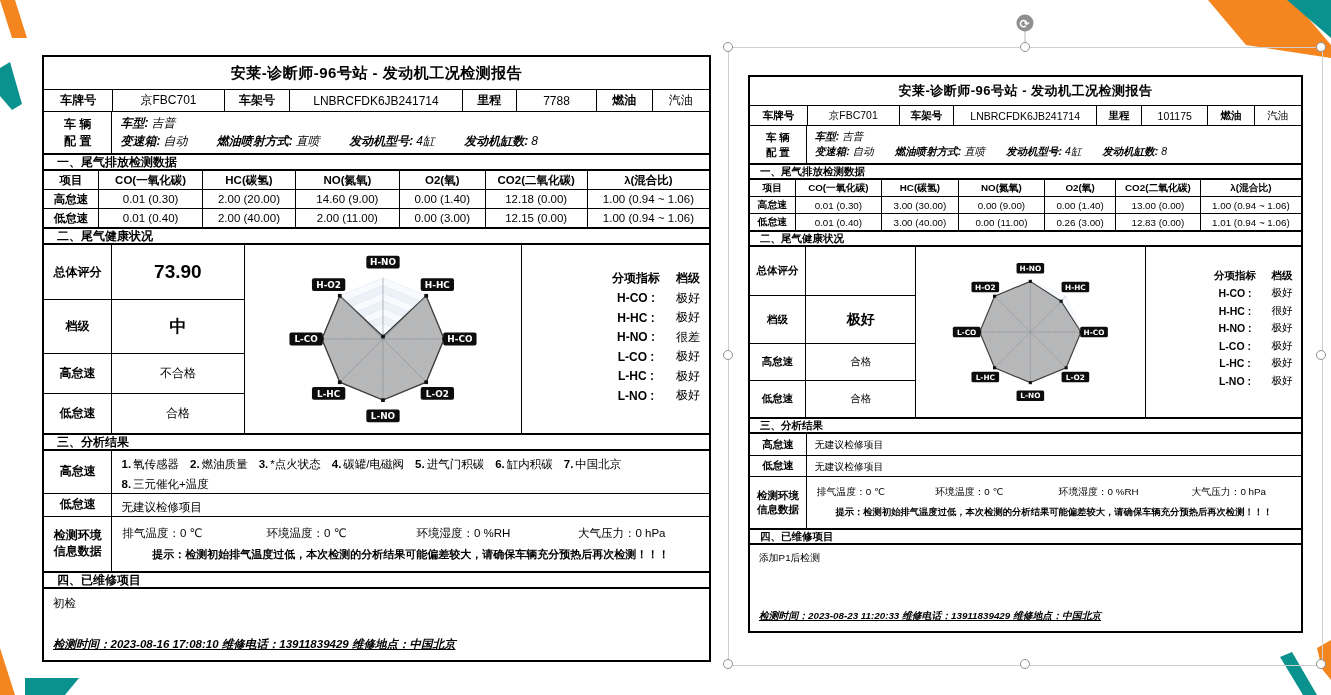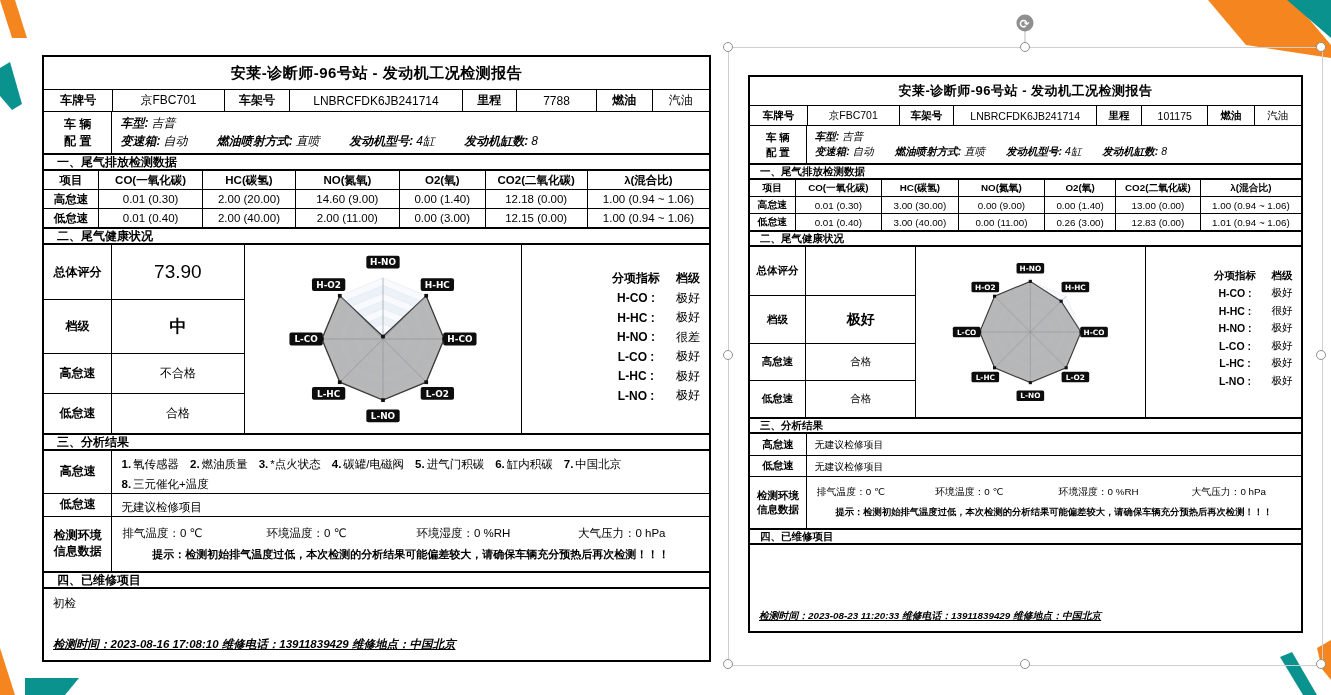--- a/index.html
+++ b/index.html
@@ -65,21 +65,21 @@
   .health{height:188px;display:flex;}
   .sm .health{height:170px;}
   .h-left{width:30.2%;border-right:1px solid #000;display:flex;flex-direction:column;box-sizing:border-box;}
   .h-left > div{display:flex;border-top:1px solid #000;box-sizing:border-box;}
   .h-left > div:first-child{border-top:none;}
   .hl-lbl{width:34%;border-right:1px solid #000;display:flex;align-items:center;justify-content:center;
           font-weight:bold;box-sizing:border-box;text-align:center;}
   .hl-val{flex:1;display:flex;align-items:center;justify-content:center;}
   .hr-score{height:54px;}.hr-grade{height:54px;}.hr-hi{height:40px;}.hr-lo{height:40px;flex:1;}
   .sm .hr-score{height:48px;}.sm .hr-grade{height:48px;}.sm .hr-hi{height:37px;}.sm .hr-lo{height:37px;}
-  .score-val{font-size:19px;font-weight:normal;}
+  .score-val{font-size:19px;font-weight:bold;}
   .sm .score-val{font-size:16px;}
   .grade-val{font-size:17px;font-weight:bold;}
   .sm .grade-val{font-size:14px;}
 
   .h-radar{flex:1;display:flex;align-items:center;justify-content:center;overflow:hidden;}
   .h-radar svg{width:100%;height:100%;}
 
   .h-legend{width:28.3%;border-left:1px solid #000;box-sizing:border-box;padding-top:24px;}
   .sm .h-legend{padding-top:20px;}
   .lg-hdr,.lg-row{display:flex;justify-content:flex-end;height:19.5px;align-items:center;}
@@ -540,17 +540,18 @@
           <span>环境湿度：0 %RH</span>
           <span>大气压力：0 hPa</span>
         </div>
         <div class="env-warn">提示：检测初始排气温度过低，本次检测的分析结果可能偏差较大，请确保车辆充分预热后再次检测！！！</div>
       </div>
     </div>
 
     <div class="sec-h">四、已维修项目</div>
 
     <div class="repair">
+      <div>添加P1后检测</div>
       <div class="foot">检测时间：2023-08-23 11:20:33  维修电话：13911839429  维修地点：中国北京</div>
     </div>
   </div>
 
 </div>
 
 </body></html>

